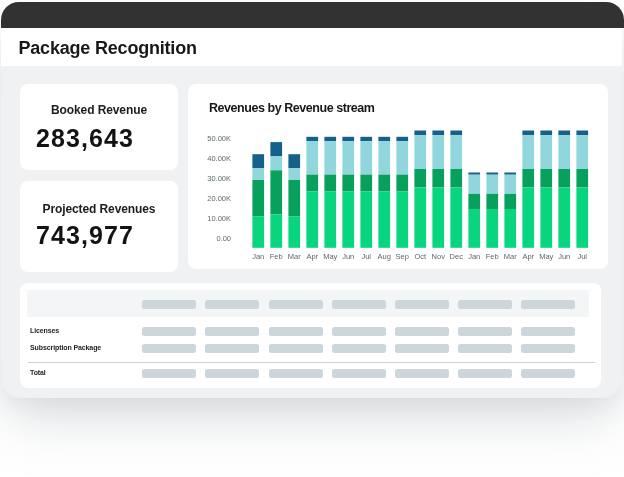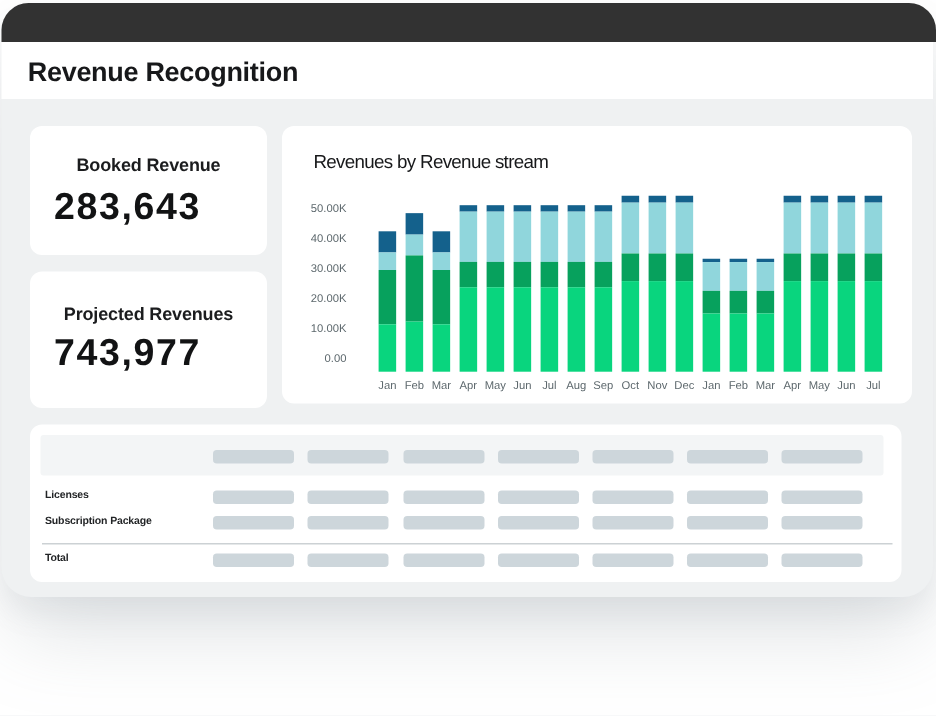--- a/index.html
+++ b/index.html
@@ -6,31 +6,31 @@
 .shell{left:1px;top:2px;width:621px;height:396px;border-radius:18px 18px 20px 20px;background:#eff1f2;box-shadow:0 10px 20px rgba(128,140,148,0.10), 0 30px 55px -8px rgba(128,140,148,0.26);}
 .topbar{left:0.5px;top:2px;width:623px;height:26px;background:#323232;border-radius:18px 18px 0 0;}
 .header{left:1px;top:28px;width:621px;height:38px;background:#ffffff;}
 .title{left:18.5px;top:38px;font-size:18px;font-weight:bold;color:#17181a;letter-spacing:-0.2px;white-space:nowrap;}
 .card{background:#ffffff;border-radius:8px;}
 .kpi1{left:20px;top:84px;width:158px;height:86px;}
 .kpi2{left:20px;top:181px;width:158px;height:91px;}
 .kpi-label{width:158px;text-align:center;font-weight:bold;font-size:12px;color:#1b1c1e;white-space:nowrap;letter-spacing:-0.1px;}
 .kpi-value{width:130px;text-align:center;font-weight:bold;font-size:25px;color:#121314;white-space:nowrap;letter-spacing:1.1px;}
 .chartcard{left:188px;top:84px;width:420px;height:185px;}
-.charttitle{left:209px;top:101px;font-size:12.5px;font-weight:normal;color:#17181a;white-space:nowrap;letter-spacing:-0.45px;}
+.charttitle{left:209px;top:101px;font-size:12.5px;font-weight:bold;color:#17181a;white-space:nowrap;letter-spacing:-0.45px;}
 .tablecard{left:20px;top:283px;width:581px;height:105px;}
 .band{left:27px;top:290px;width:562px;height:27px;background:#f3f5f6;border-radius:2px;}
 .pill{position:absolute;width:54px;height:9px;background:#cdd6db;border-radius:2.5px;}
 .rowlabel{font-weight:bold;font-size:7px;color:#222426;white-space:nowrap;letter-spacing:-0.1px;}
 .divider{left:28px;top:362px;width:567px;height:1px;background:#ccd1d4;}
 </style></head><body>
 <div class="abs shell"></div>
 <div class="abs topbar"></div>
 <div class="abs header"></div>
-<div class="abs title">Revenue Recognition</div>
+<div class="abs title">Package Recognition</div>
 <div class="abs card kpi1"></div>
 <div class="abs kpi-label" style="left:20px;top:103.2px;">Booked Revenue</div>
 <div class="abs kpi-value" style="left:20px;top:124.3px;">283,643</div>
 <div class="abs card kpi2"></div>
 <div class="abs kpi-label" style="left:20px;top:201.6px;">Projected Revenues</div>
 <div class="abs kpi-value" style="left:20px;top:221px;">743,977</div>
 <div class="abs card chartcard"></div>
 <div class="abs charttitle">Revenues by Revenue stream</div>
 <svg class="abs" style="left:188px;top:84px;" width="420" height="185" viewBox="0 0 420 185">
 <rect x="64.40" y="70.2" width="11.7" height="14.1" fill="#14618c"></rect>

